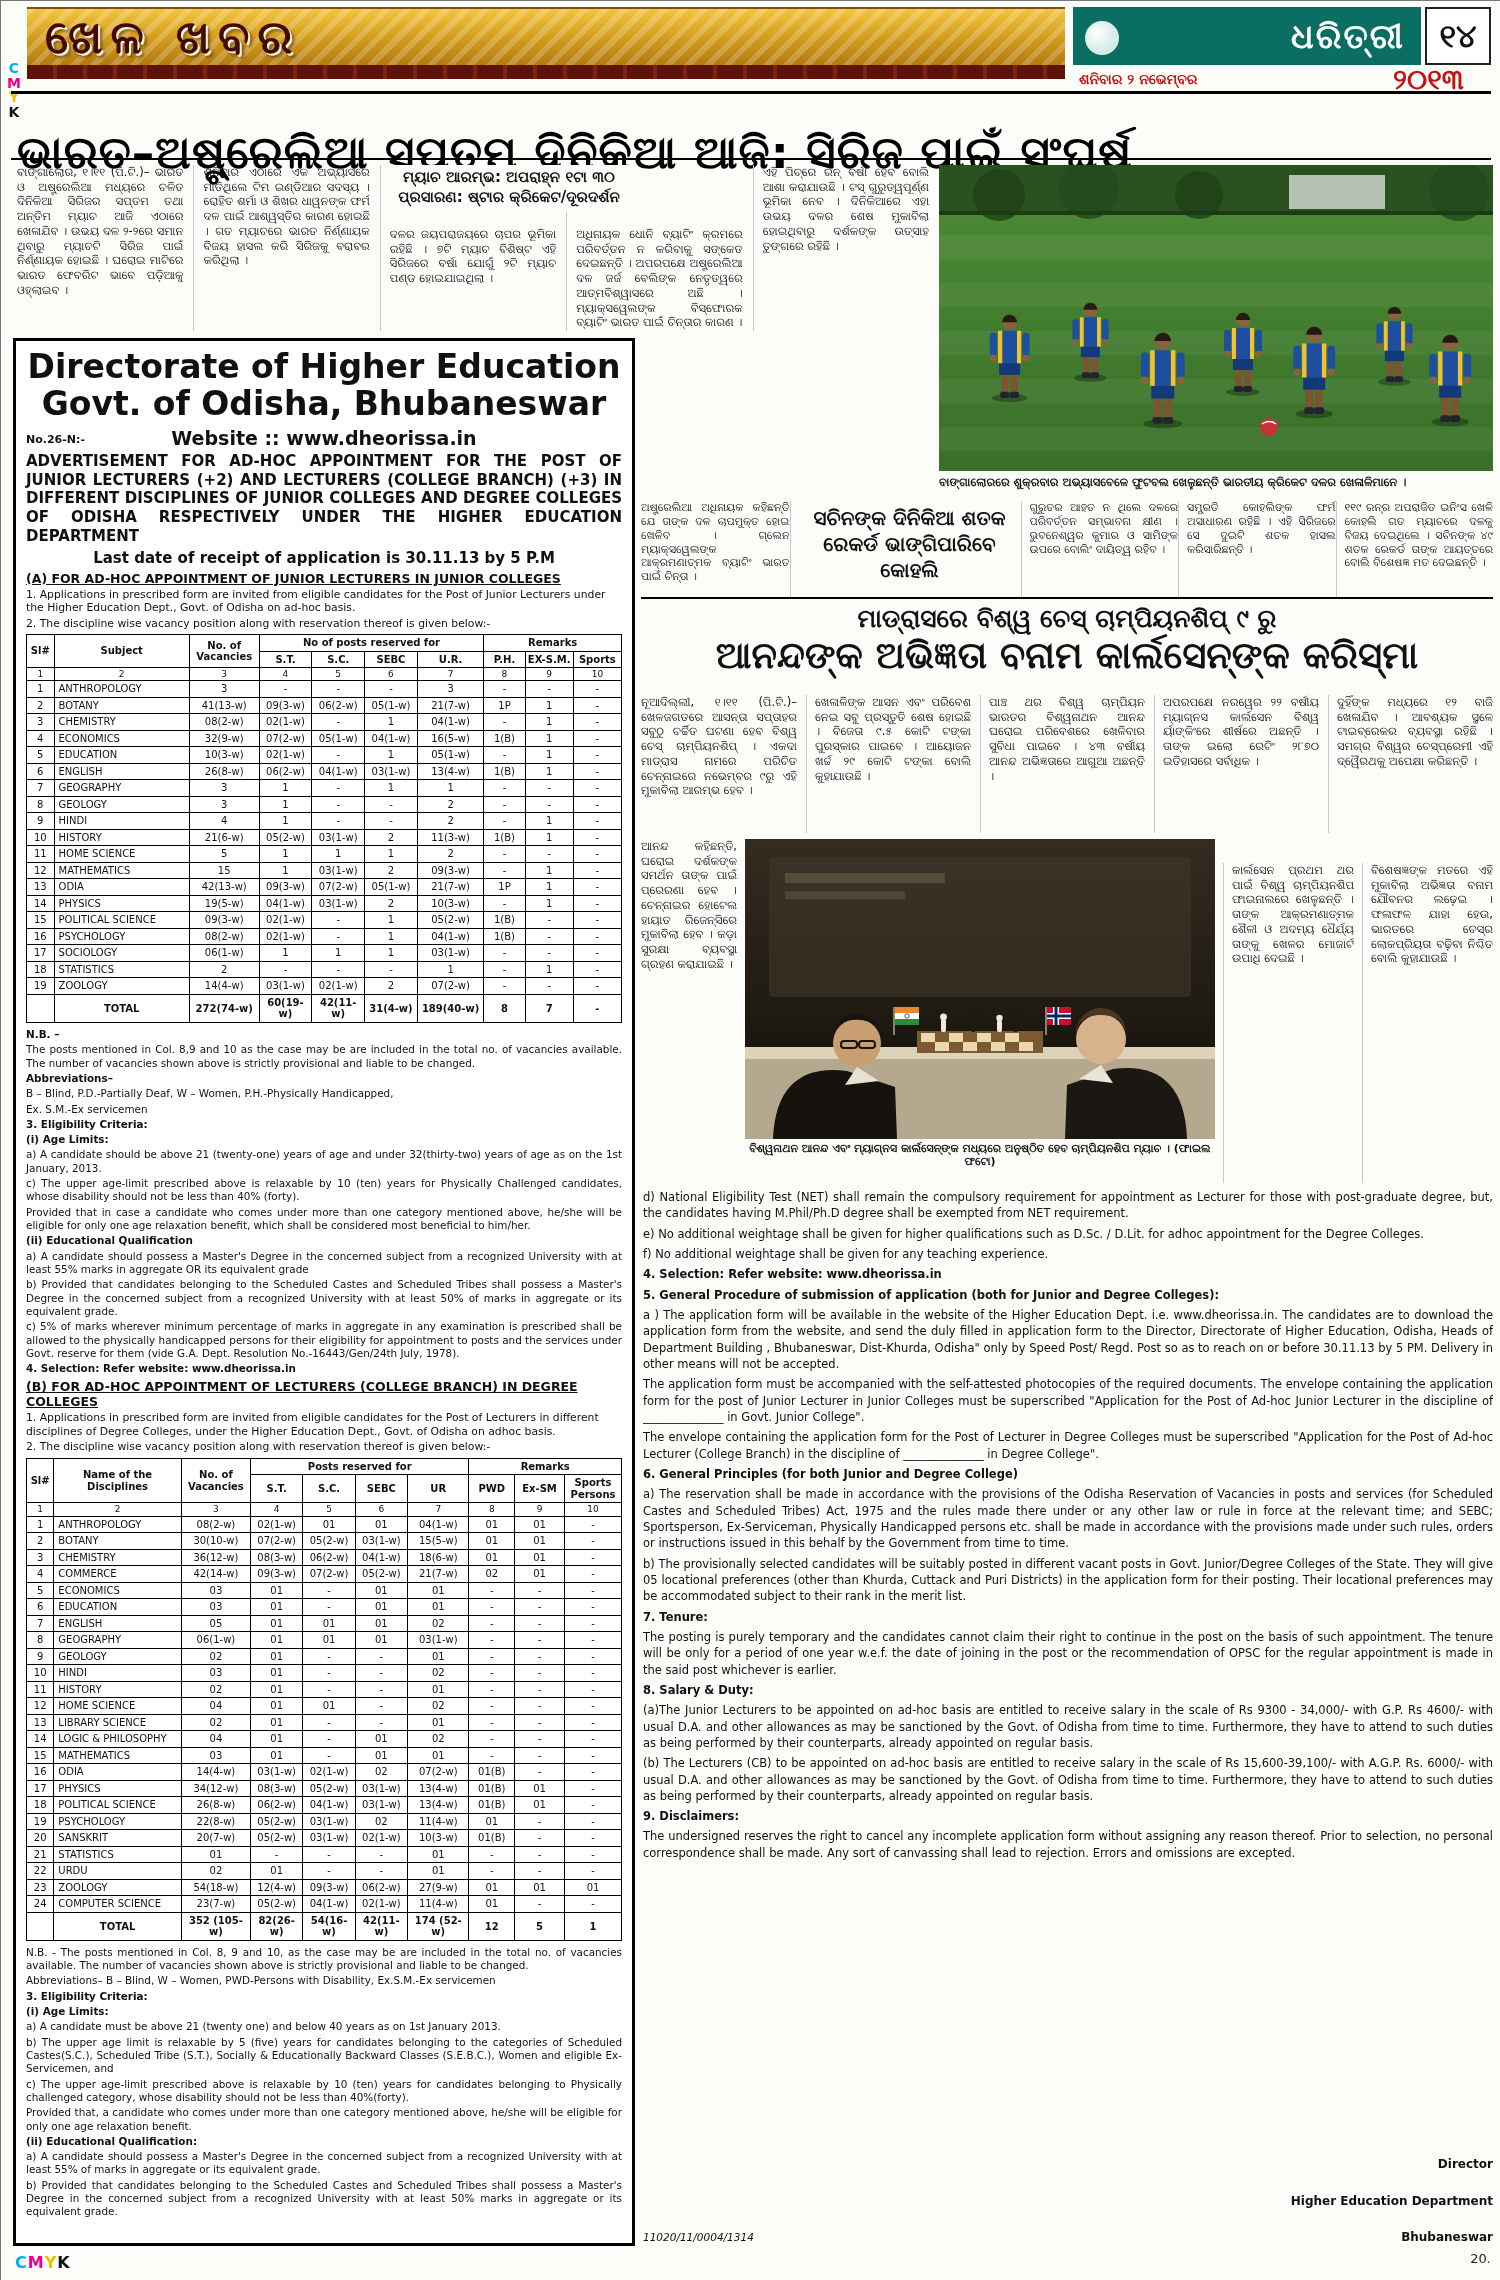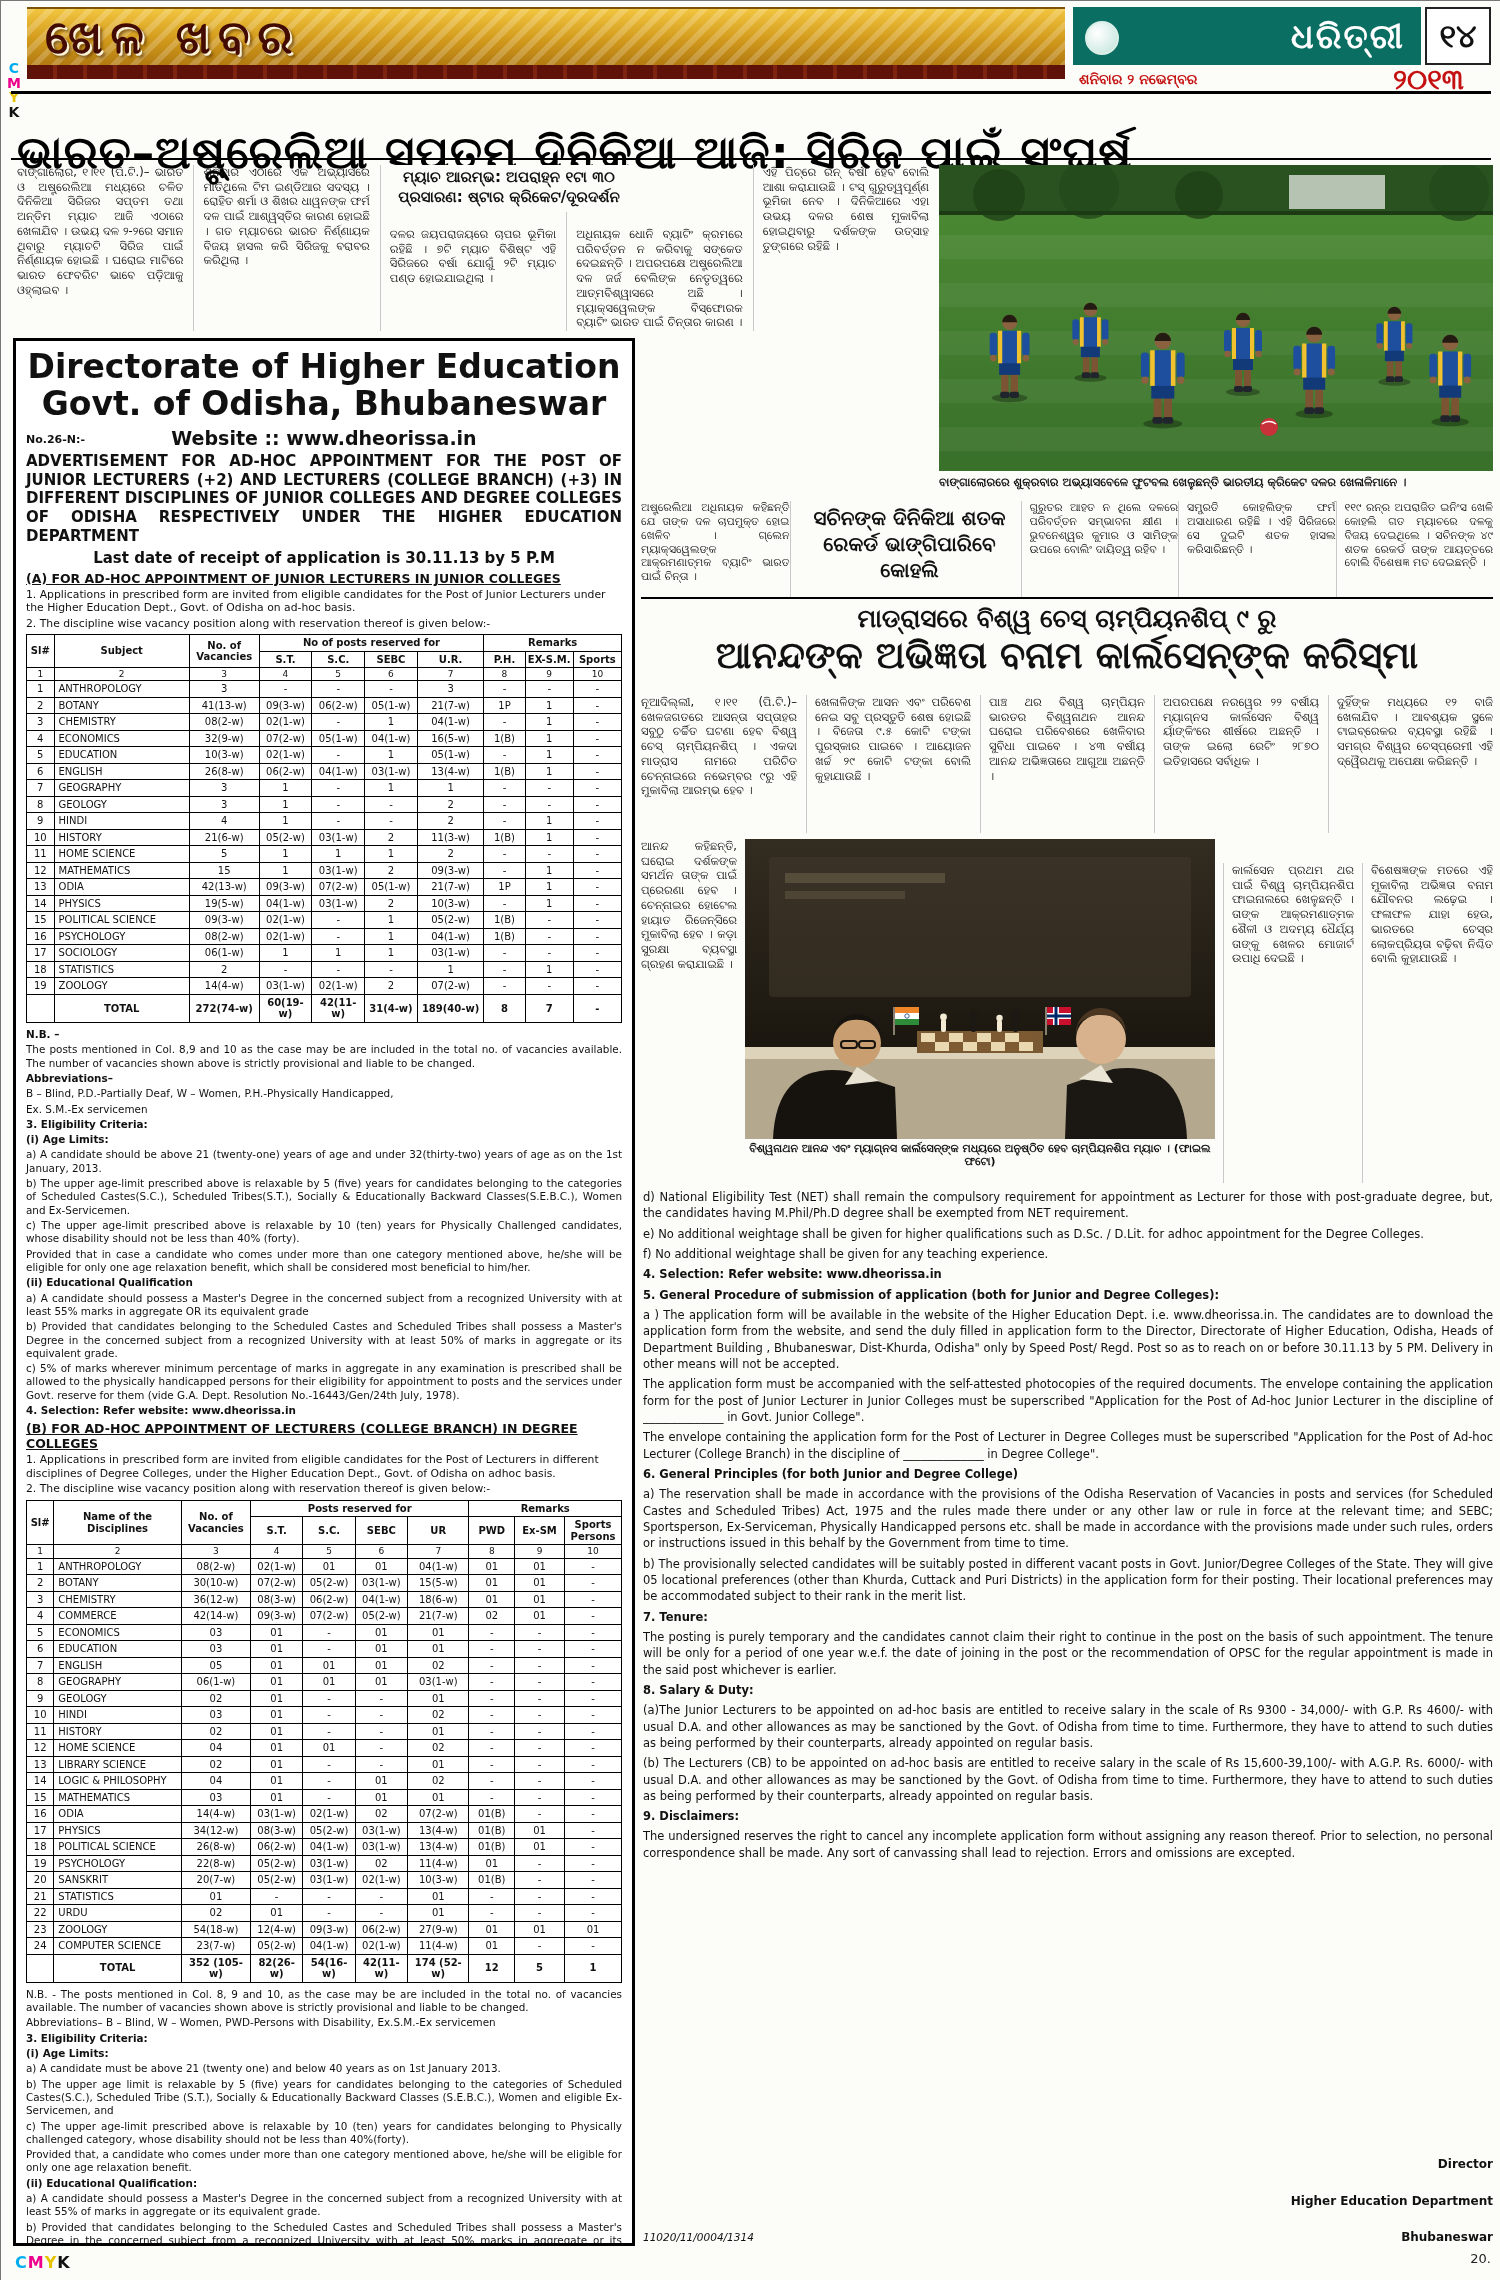--- a/index.html
+++ b/index.html
@@ -632,21 +632,20 @@
         <p class="b">N.B. –</p>
         <p>The posts mentioned in Col. 8,9 and 10 as the case may be are included in the total no. of vacancies available. The number of vacancies shown above is strictly provisional and liable to be changed.</p>
         <p class="b">Abbreviations–</p>
         <p>B – Blind, P.D.-Partially Deaf, W – Women, P.H.-Physically Handicapped,</p>
         <p>Ex. S.M.-Ex servicemen</p>
       </div>
     <div class="ad-note">
         <p class="b">3. Eligibility Criteria:</p>
         <p class="b">(i) Age Limits:</p>
         <p>a) A candidate should be above 21 (twenty-one) years of age and under 32(thirty-two) years of age as on the 1st January, 2013.</p>
-        <p>b) The upper age-limit prescribed above is relaxable by 5 (five) years for candidates belonging to the categories of Scheduled Castes(S.C.), Scheduled Tribes(S.T.), Socially &amp; Educationally Backward Classes(S.E.B.C.), Women and Ex-Servicemen.</p>
         <p>c) The upper age-limit prescribed above is relaxable by 10 (ten) years for Physically Challenged candidates, whose disability should not be less than 40% (forty).</p>
         <p>Provided that in case a candidate who comes under more than one category mentioned above, he/she will be eligible for only one age relaxation benefit, which shall be considered most beneficial to him/her.</p>
         <p class="b">(ii) Educational Qualification</p>
         <p>a) A candidate should possess a Master's Degree in the concerned subject from a recognized University with at least 55% marks in aggregate OR its equivalent grade</p>
         <p>b) Provided that candidates belonging to the Scheduled Castes and Scheduled Tribes shall possess a Master's Degree in the concerned subject from a recognized University with at least 50% of marks in aggregate or its equivalent grade.</p>
         <p>c) 5% of marks wherever minimum percentage of marks in aggregate in any examination is prescribed shall be allowed to the physically handicapped persons for their eligibility for appointment to posts and the services under Govt. reserve for them (vide G.A. Dept. Resolution No.-16443/Gen/24th July, 1978).</p>
         <p class="b">4. Selection: Refer website: www.dheorissa.in</p>
       </div>
 
     <div class="ad-sec">(B) FOR AD-HOC APPOINTMENT OF LECTURERS (COLLEGE BRANCH) IN DEGREE COLLEGES</div>

